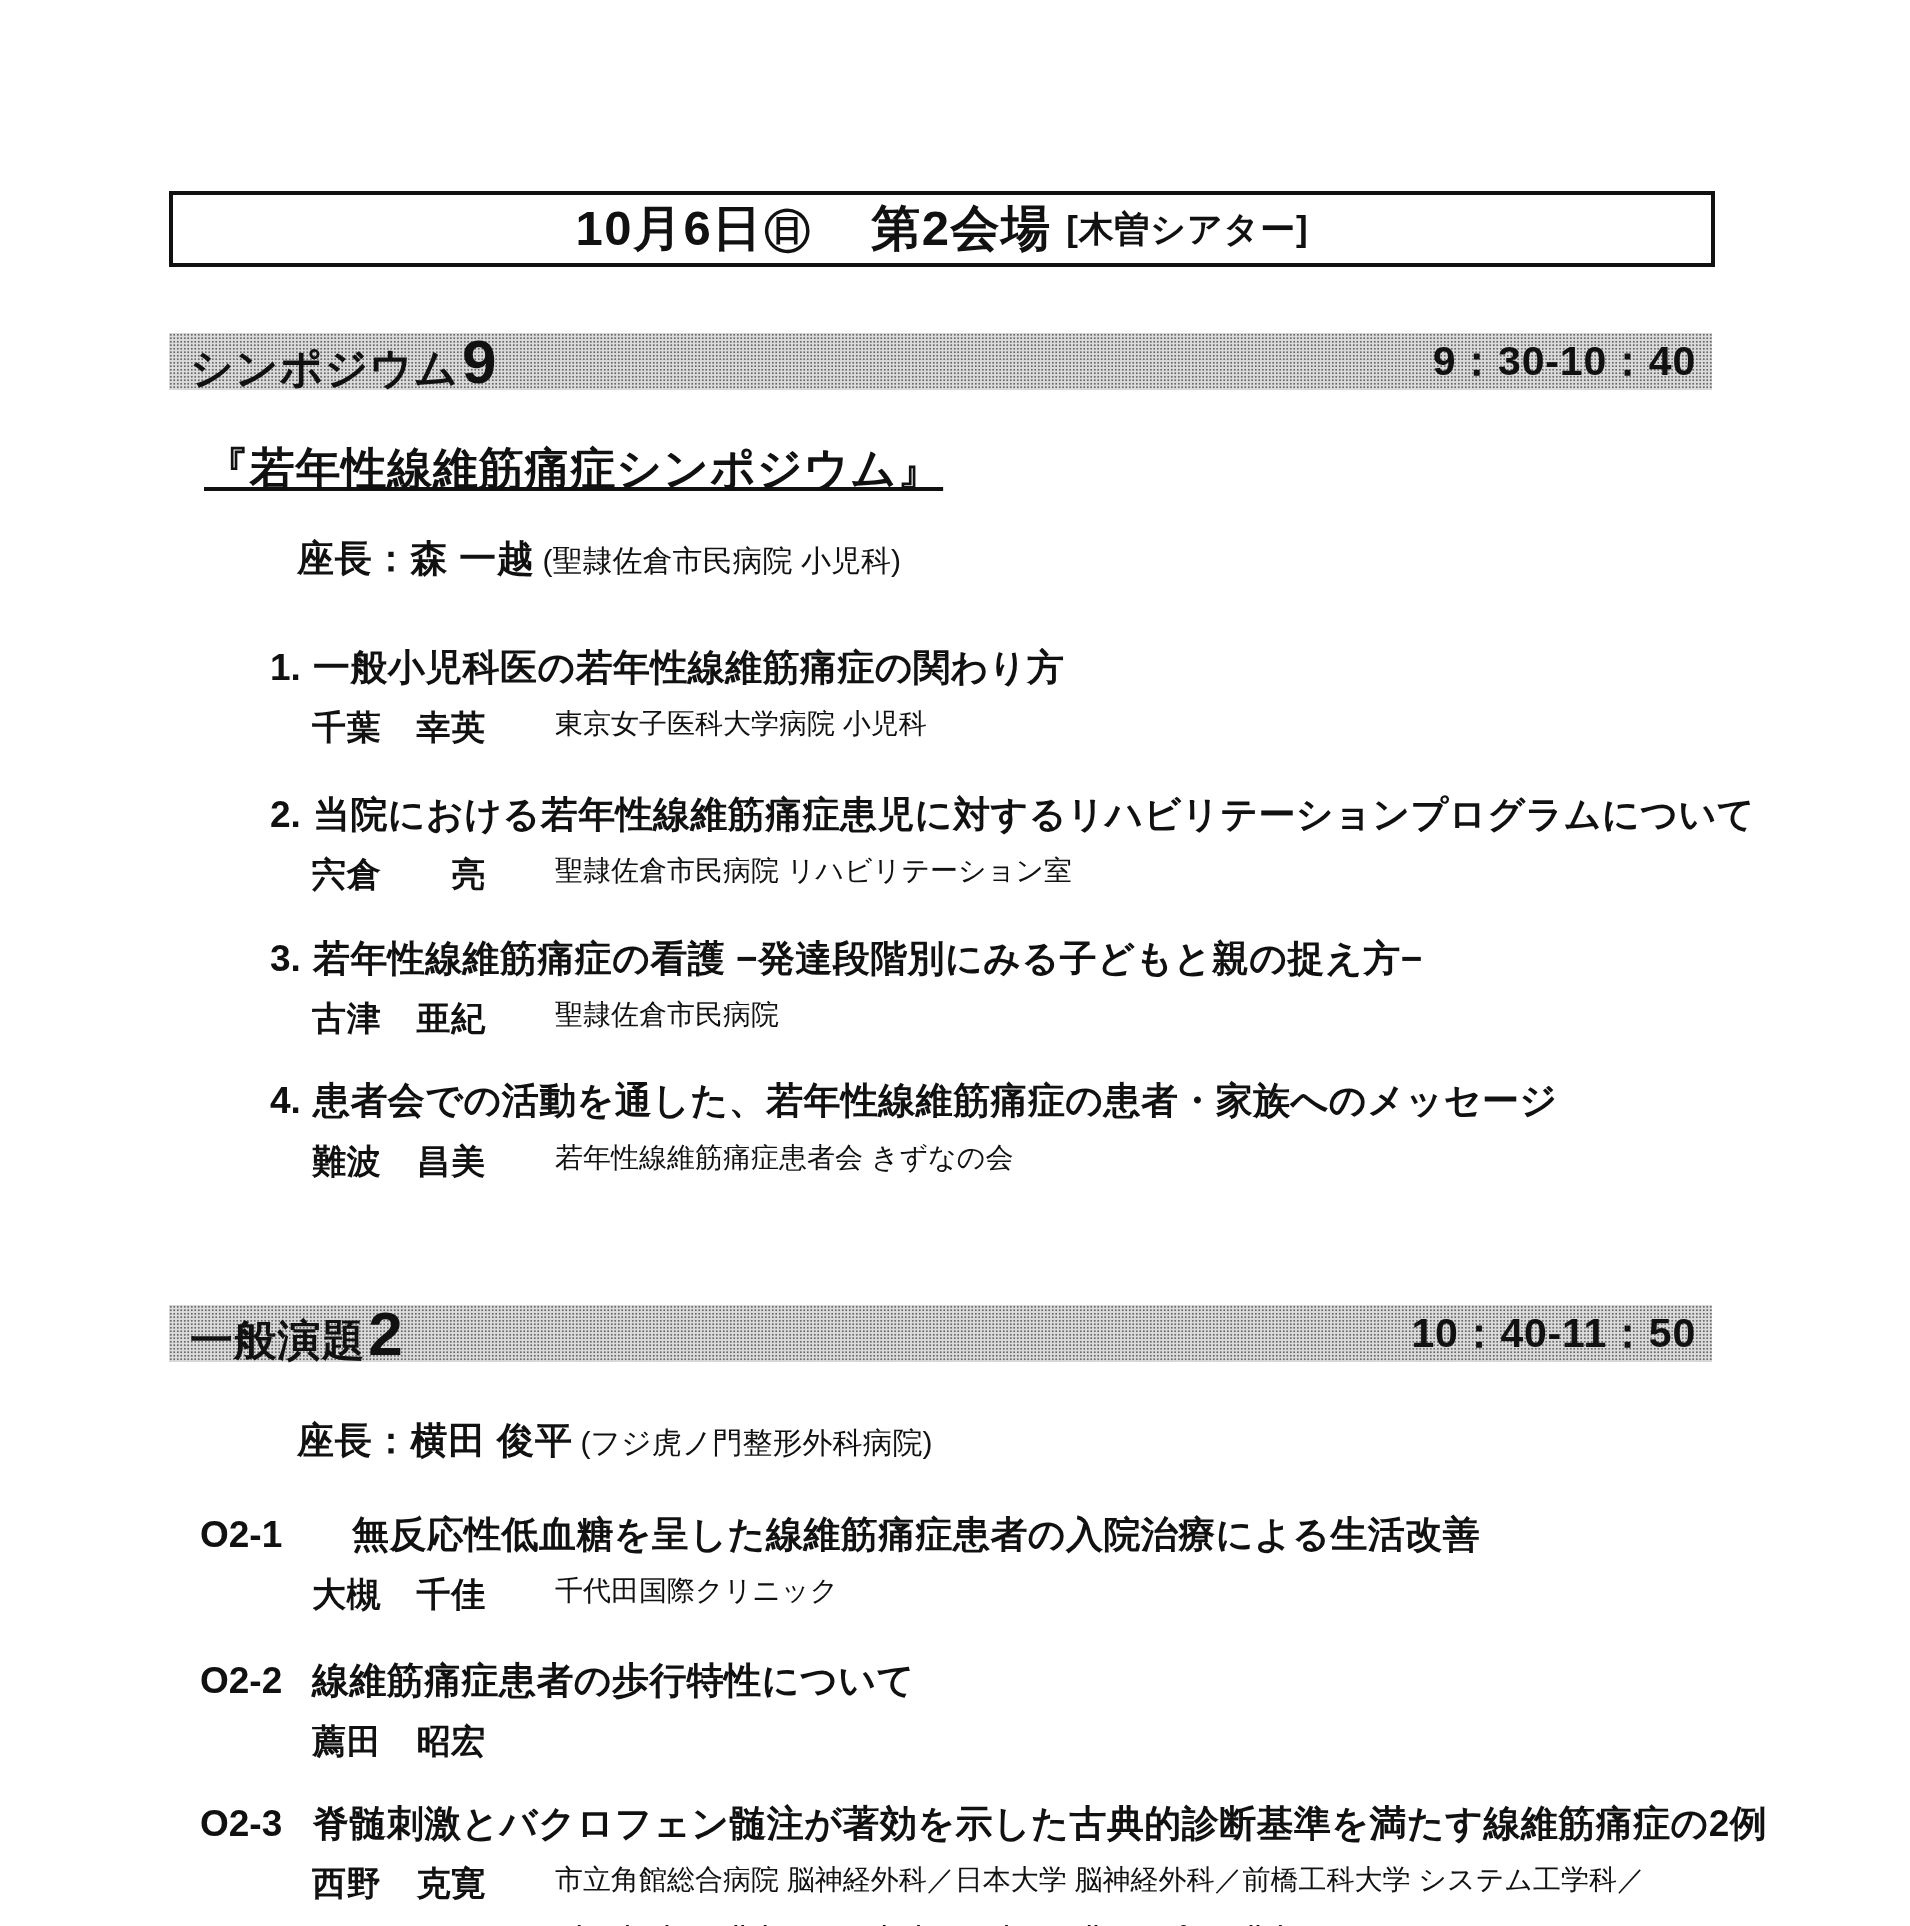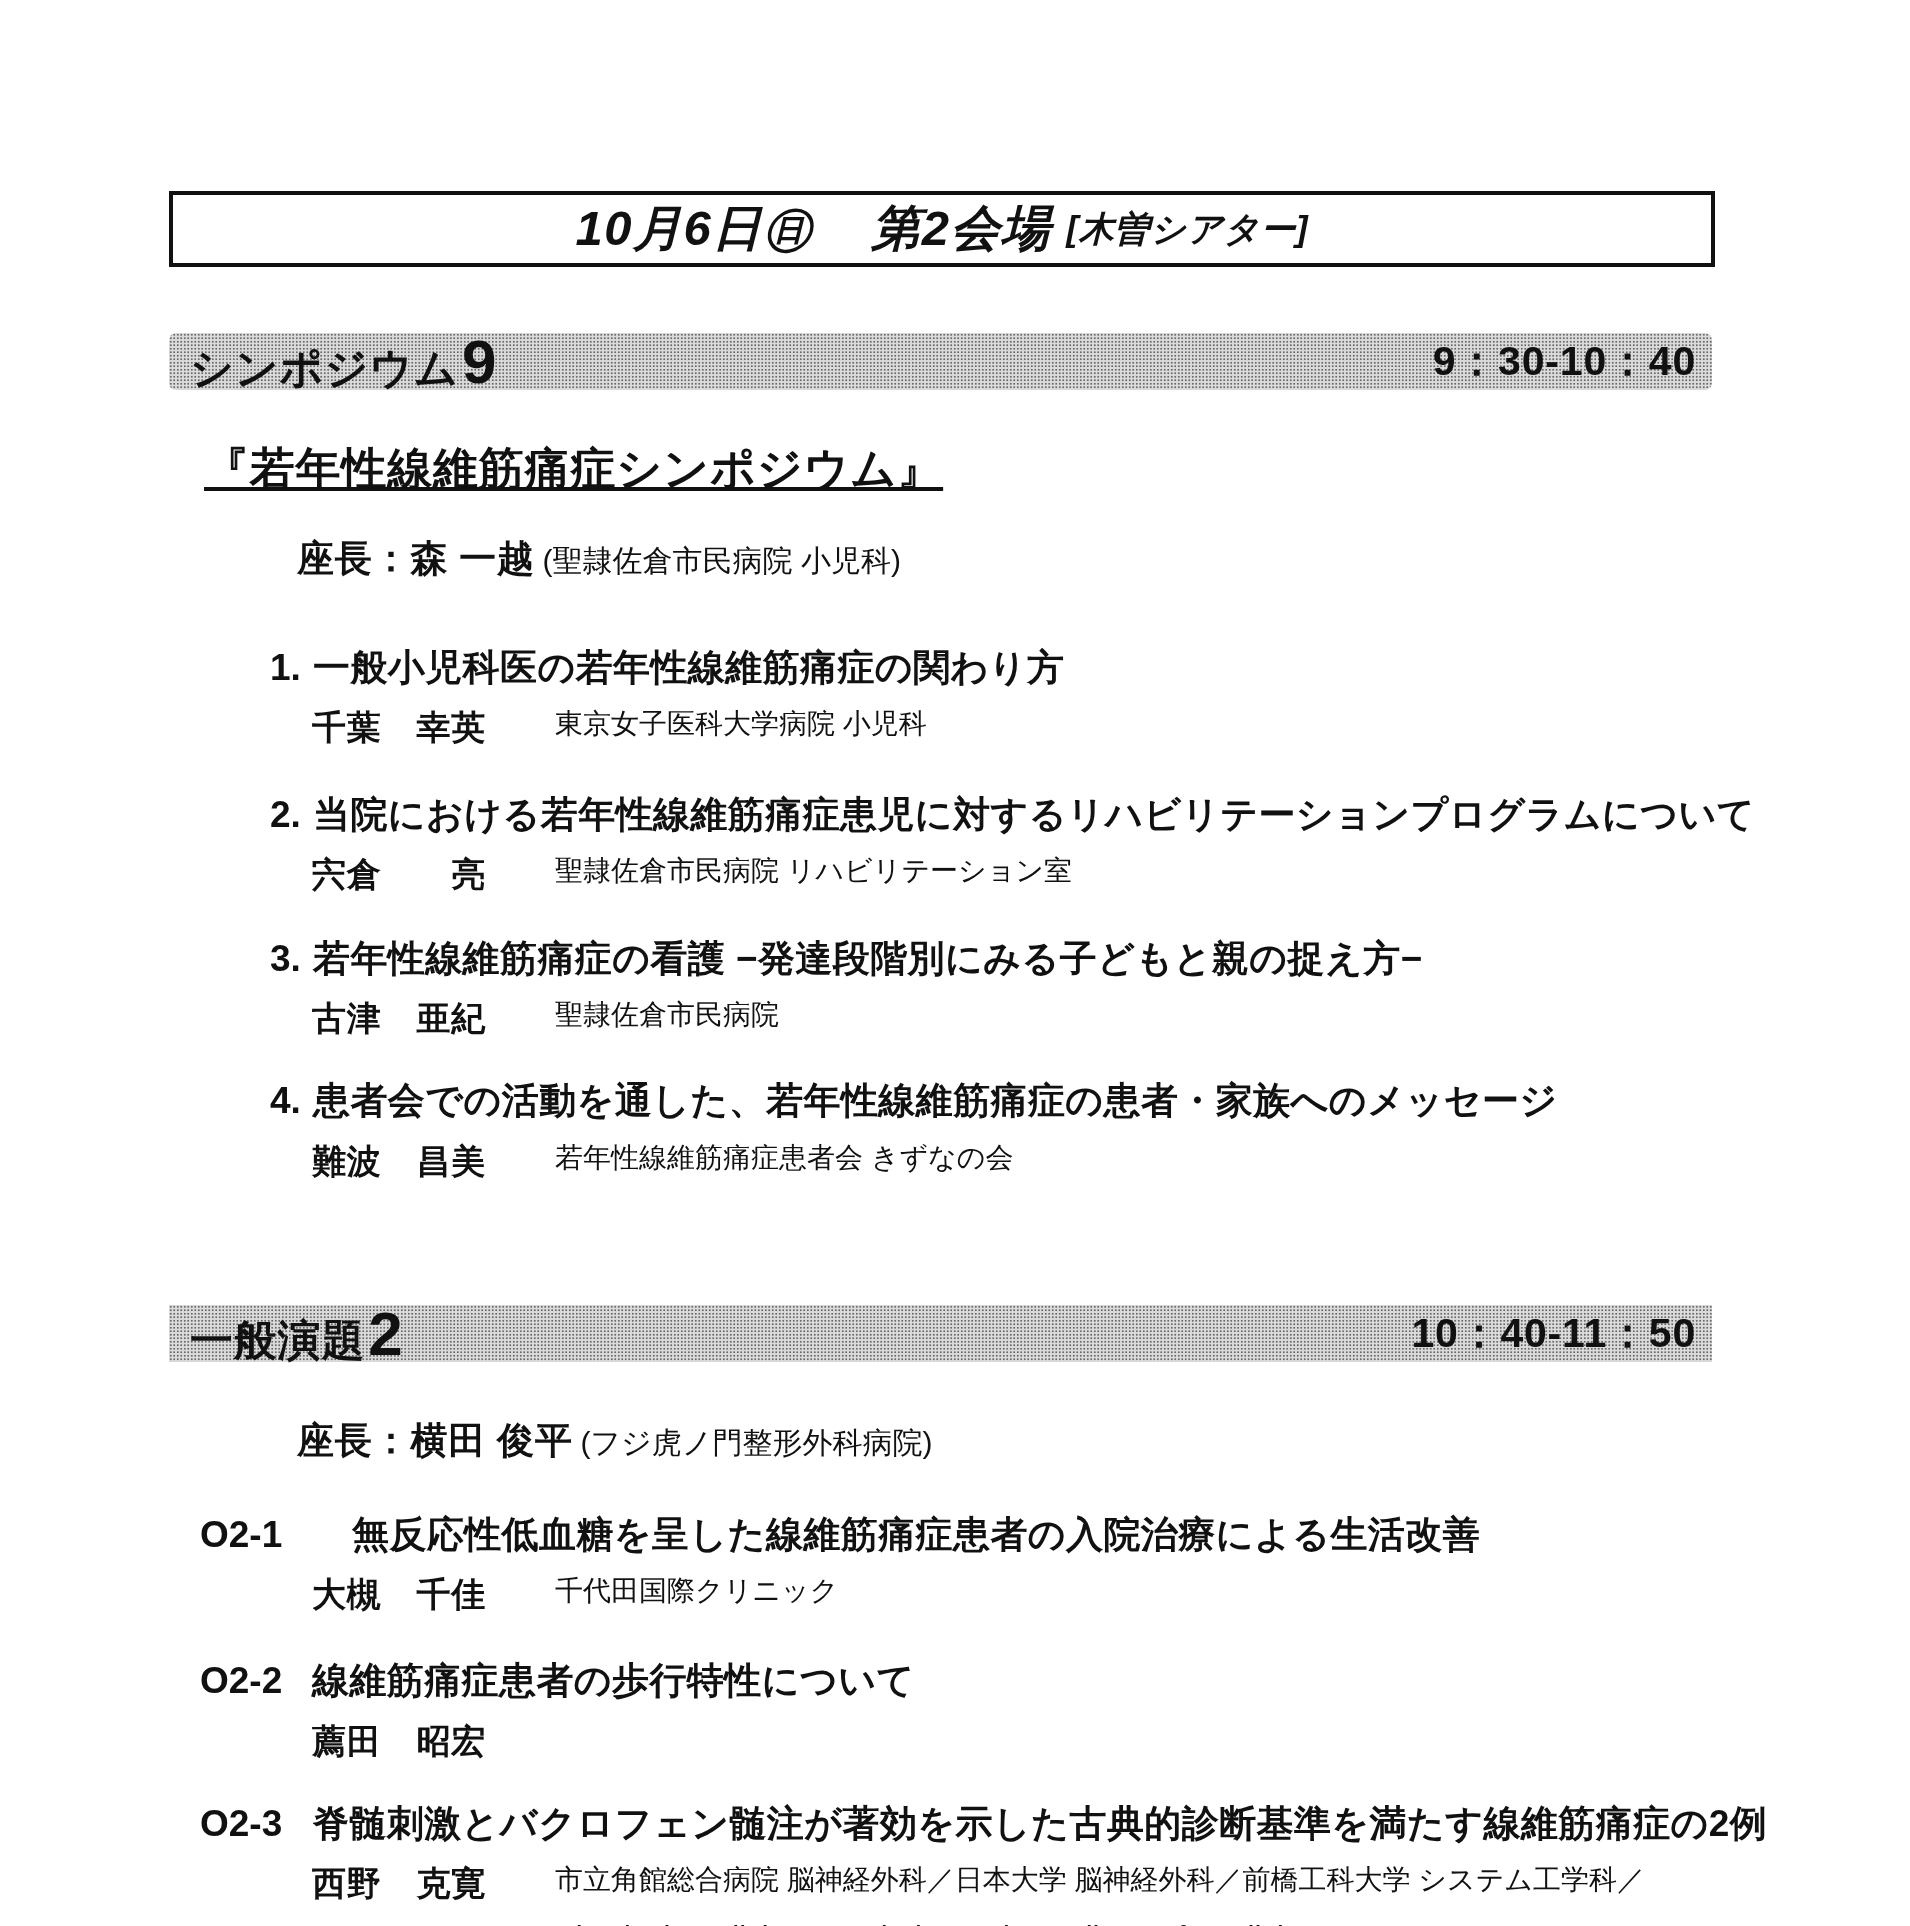--- a/index.html
+++ b/index.html
@@ -16,36 +16,35 @@
     color:var(--ink);
     font-family:"Liberation Sans", sans-serif;
     overflow:hidden;
   }
   
   .header-box{
     position:absolute;left:169px;top:191px;width:1546px;height:76px;
     border:4.6px solid var(--ink);
     box-sizing:border-box;
     display:flex;align-items:center;justify-content:center;
-    font-style:italic;
   }
   .h-date{font-size:49px;font-weight:bold;letter-spacing:1.5px;}
   .h-venue{font-size:49px;font-weight:bold;margin-left:58px;letter-spacing:1.5px;}
   .h-note{font-size:35px;font-weight:bold;margin-left:14.6px;letter-spacing:0.8px;}
   
   .band{
     position:absolute;left:169px;width:1543px;height:57px;
     background-color:var(--band_bg);
     background-image:radial-gradient(circle, var(--band_dot) 0.7px, rgba(0,0,0,0) 0.7px);
     background-size:3.5px 3.5px;
     display:flex;align-items:center;justify-content:space-between;
     box-sizing:border-box;
     padding:0 16px 0 21px;
   }
-  .band-1{top:333px;border-radius:7px;}
+  .band-1{top:333px;}
   .band-2{top:1305px;}
   .band-label{display:flex;align-items:baseline;}
   .band-label-text{font-size:43px;font-weight:bold;letter-spacing:0.8px;}
   .band-number{font-size:62px;font-weight:bold;margin-left:3.1px;}
   .band-time{font-size:41px;font-weight:bold;letter-spacing:0.8px;}
   
   .line{position:absolute;white-space:nowrap;}
   .sym-title{font-size:45px;font-weight:bold;letter-spacing:0.8px;text-decoration:underline;}
   .chair{font-size:37px;}
   .chair-name{font-weight:bold;letter-spacing:0.8px;}

